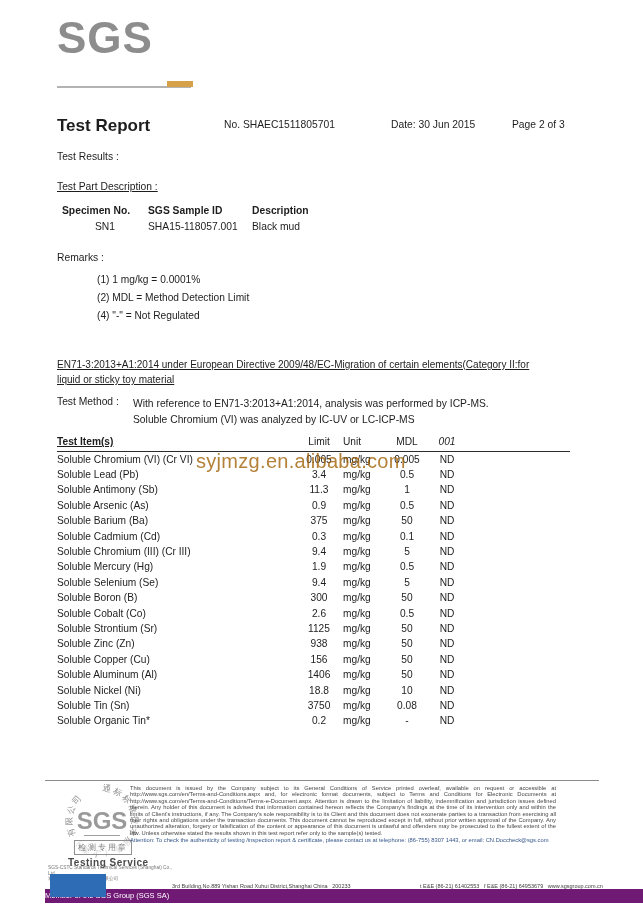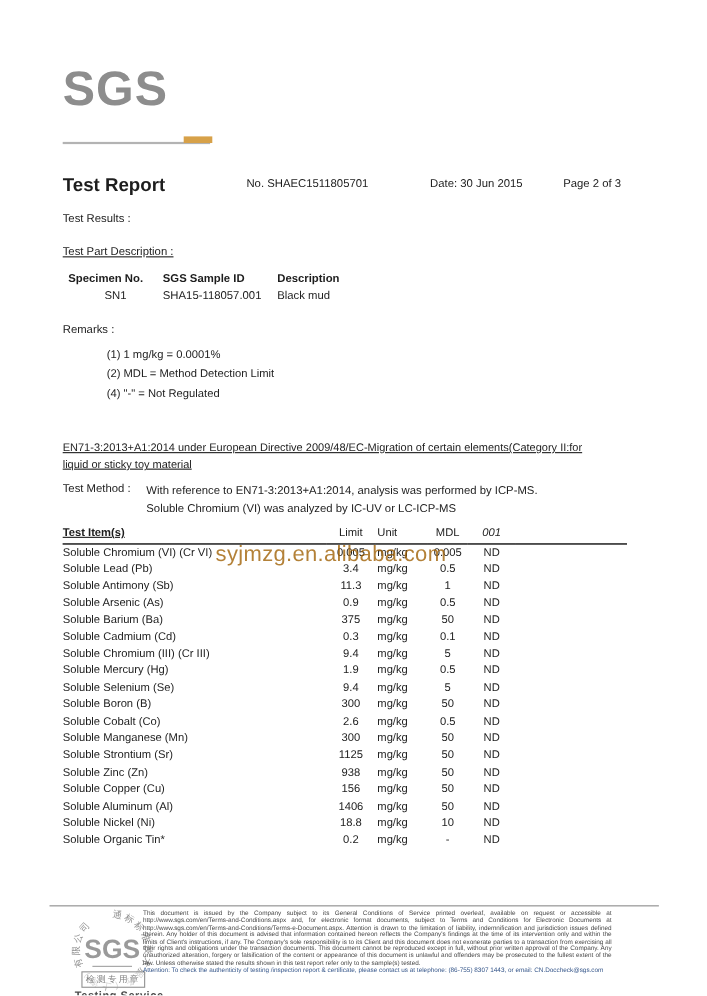--- a/index.html
+++ b/index.html
@@ -2,21 +2,21 @@
 <html><head>
 <meta charset="utf-8">
 <style>
   * { margin:0; padding:0; box-sizing:border-box; }
   html,body { background:#ffffff; }
   .page {
     position:relative; width:643px; height:905px; margin:0 auto;
     background:#ffffff; overflow:hidden;
     font-family:"Liberation Sans","DejaVu Sans",sans-serif; color:#1d1d1d;
   }
-  .abs { position:absolute;margin-top:43px; }
+  .abs { position:absolute; }
 
   
   #logo { left:57px; top:14px; width:150px; height:84px; }
   #logo .sgs { position:absolute; left:0; top:0; font-size:44px; font-weight:bold; color:#8d8d8d; letter-spacing:1px; line-height:1.1; }
   #logo .rule-line { position:absolute; left:0; top:72px; width:134px; height:2px; background:#b3b3b3; }
   #logo .rule-accent { position:absolute; left:110px; top:67px; width:26px; height:6px; background:#d7a149; }
 
   
   #title { left:57px; top:116px; font-size:17px; font-weight:bold; }
   #report-no { left:224px; top:119px; font-size:10.3px; }
@@ -236,28 +236,20 @@
         </tr>
         <tr>
           <td class="c-item">Soluble Cobalt (Co)</td>
           <td class="c-limit">2.6</td>
           <td class="c-unit">mg/kg</td>
           <td class="c-mdl">0.5</td>
           <td class="c-001">ND</td>
           <td class="c-fill"></td>
         </tr>
         <tr>
-          <td class="c-item">Soluble Manganese (Mn)</td>
-          <td class="c-limit">300</td>
-          <td class="c-unit">mg/kg</td>
-          <td class="c-mdl">50</td>
-          <td class="c-001">ND</td>
-          <td class="c-fill"></td>
-        </tr>
-        <tr>
           <td class="c-item">Soluble Strontium (Sr)</td>
           <td class="c-limit">1125</td>
           <td class="c-unit">mg/kg</td>
           <td class="c-mdl">50</td>
           <td class="c-001">ND</td>
           <td class="c-fill"></td>
         </tr>
         <tr>
           <td class="c-item">Soluble Zinc (Zn)</td>
           <td class="c-limit">938</td>
@@ -280,20 +272,28 @@
           <td class="c-unit">mg/kg</td>
           <td class="c-mdl">50</td>
           <td class="c-001">ND</td>
           <td class="c-fill"></td>
         </tr>
         <tr>
           <td class="c-item">Soluble Nickel (Ni)</td>
           <td class="c-limit">18.8</td>
           <td class="c-unit">mg/kg</td>
           <td class="c-mdl">10</td>
+          <td class="c-001">ND</td>
+          <td class="c-fill"></td>
+        </tr>
+        <tr>
+          <td class="c-item">Soluble Tin (Sn)</td>
+          <td class="c-limit">3750</td>
+          <td class="c-unit">mg/kg</td>
+          <td class="c-mdl">0.08</td>
           <td class="c-001">ND</td>
           <td class="c-fill"></td>
         </tr>
         <tr>
           <td class="c-item">Soluble Organic Tin*</td>
           <td class="c-limit">0.2</td>
           <td class="c-unit">mg/kg</td>
           <td class="c-mdl">-</td>
           <td class="c-001">ND</td>
           <td class="c-fill"></td>

